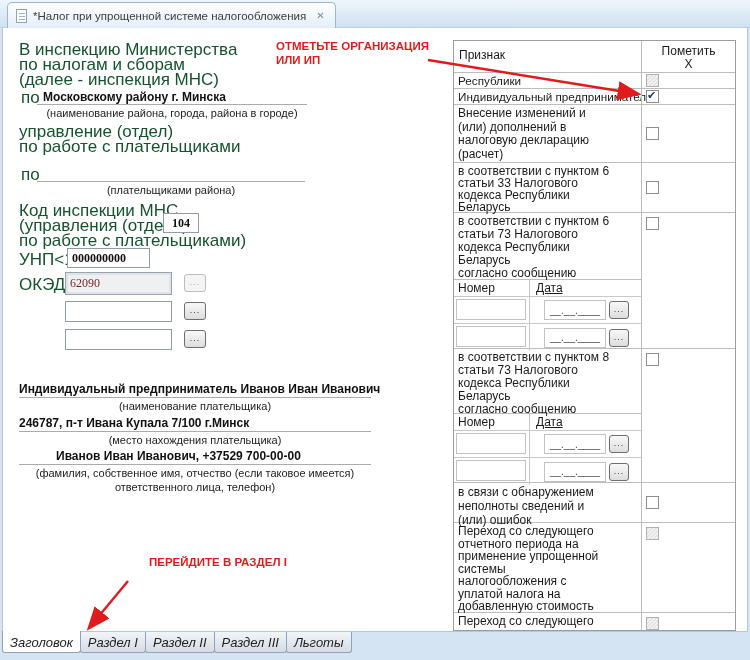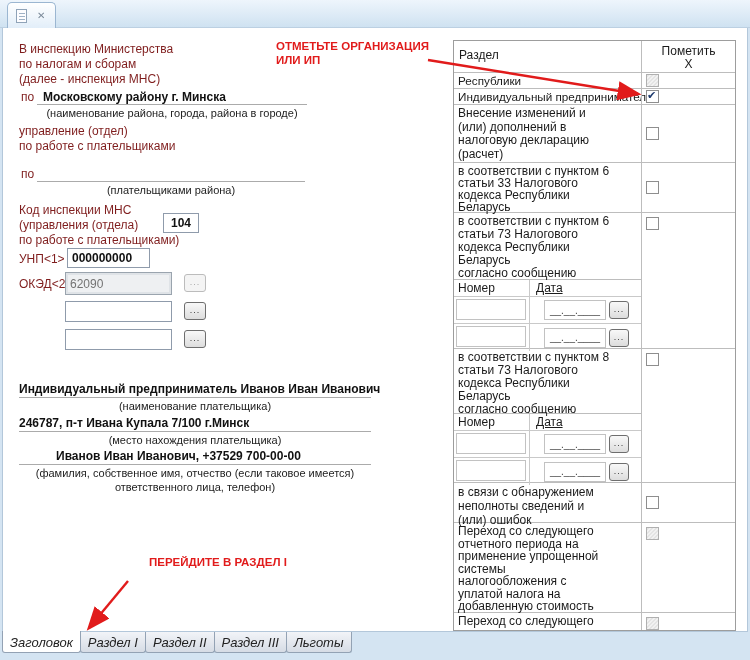--- a/index.html
+++ b/index.html
@@ -34,34 +34,34 @@
     background:#9fb2c6; box-shadow:0 3px 0 #9fb2c6, 0 6px 0 #9fb2c6;
   }
   .etab-close { font-size:10px; color:#7b8a99; margin-left:4px; cursor:pointer; }
   
   .content {
     position:absolute; left:2px; top:28px; width:746px; height:604px;
     background:#ffffff;
     border:1px solid #b3c7da; border-top:none;
   }
   .abs { position:absolute; }
-  .lbl { font-size:12px; line-height:15px; color:#7f1d1d; }
+  .lbl { font-size:17px; line-height:15px; color:#14532d; }
   .boldval { font-size:12px; font-weight:bold; color:#111; white-space:nowrap; }
   .uline { border-top:1px solid #ababab; height:0; }
   .cap { font-size:11px; color:#222; text-align:center; white-space:pre-line; line-height:14px; }
   
   .fld {
     position:absolute; border:1px solid #8f9bab; background:#fff;
-    font-family:Liberation Sans, sans-serif; font-size:12px; color:#111;
+    font-family:Liberation Serif, serif; font-size:12px; color:#111;
     padding:0 4px; outline:none;
   }
   .fld.b { font-weight:bold; }
   .fld.dis {
     background:#eef0f2; border:1px solid #9aa4ae;
-    box-shadow: inset 0 0 0 2px #dfe3e7; color:#737373;
+    box-shadow: inset 0 0 0 2px #dfe3e7; color:#7f1d1d;
   }
   .btn3 {
     position:absolute; width:22px; height:18px;
     border:1px solid #6e6e6e; border-radius:3px;
     background:linear-gradient(#f8f8f8,#dddddd);
     font-size:9px; letter-spacing:1px; text-align:center; line-height:15px; color:#333;
     cursor:pointer;
   }
   .btn3.dis { border-color:#bcbcbc; color:#a5a5a5; background:#f4f4f4; }
   
@@ -126,20 +126,21 @@
     background:#ffffff; height:22px; margin-top:-1px; padding-top:1px;
     position:relative; z-index:2;
   }
 </style>
 </head>
 <body>
 
 <div class="tabbar">
   <div class="etab">
     <span class="docicon"></span>
+    <span>*Налог при упрощенной системе налогообложения</span>
     <span class="etab-close">✕</span>
   </div>
 </div>
 
 <div class="content">
 
   <div class="abs lbl" style="left:16px; top:14px;">
     <div>В инспекцию Министерства</div>
     <div>по налогам и сборам</div>
     <div>(далее - инспекция МНС)</div>
@@ -186,21 +187,21 @@
   <div class="abs cap" style="left:16px; top:405px; width:352px;">(место нахождения плательщика)</div>
 
   <div class="abs boldval" style="left:16px; top:421px;padding-left:37px;">Иванов Иван Иванович, +37529 700-00-00</div>
   <div class="abs uline" style="left:16px; top:436px; width:352px;"></div>
   <div class="abs cap" style="left:16px; top:438px; width:352px;">(фамилия, собственное имя, отчество (если таковое имеется)
 ответственного лица, телефон)</div>
 </div>
 
 <div class="ptable">
   <div class="trow thead">
-    <div class="cmain th-priznak">Раздел</div>
+    <div class="cmain th-priznak">Признак</div>
     <div class="ccb th-mark" style="padding-left:0;">Пометить
 X</div>
   </div>
 
   <div class="trow r-single">
     <div class="cmain ctext">Республики</div>
     <div class="ccb mid">
       <span class="cb dis"></span>
     </div>
   </div>

